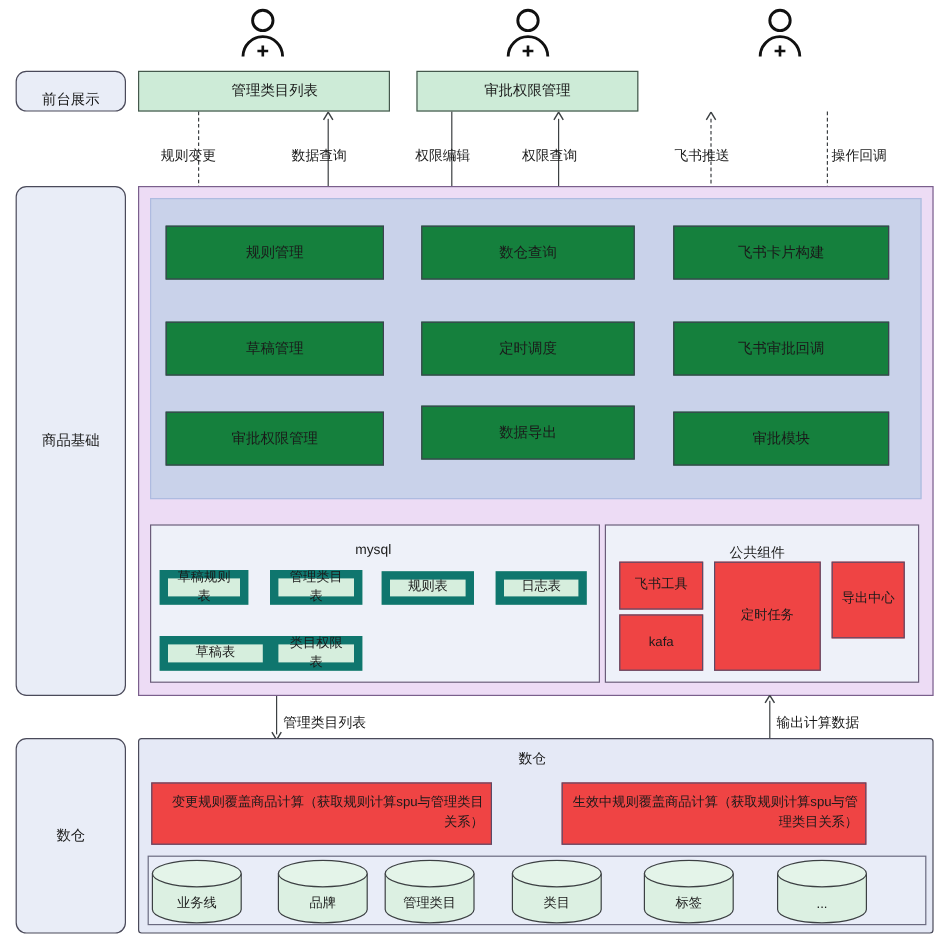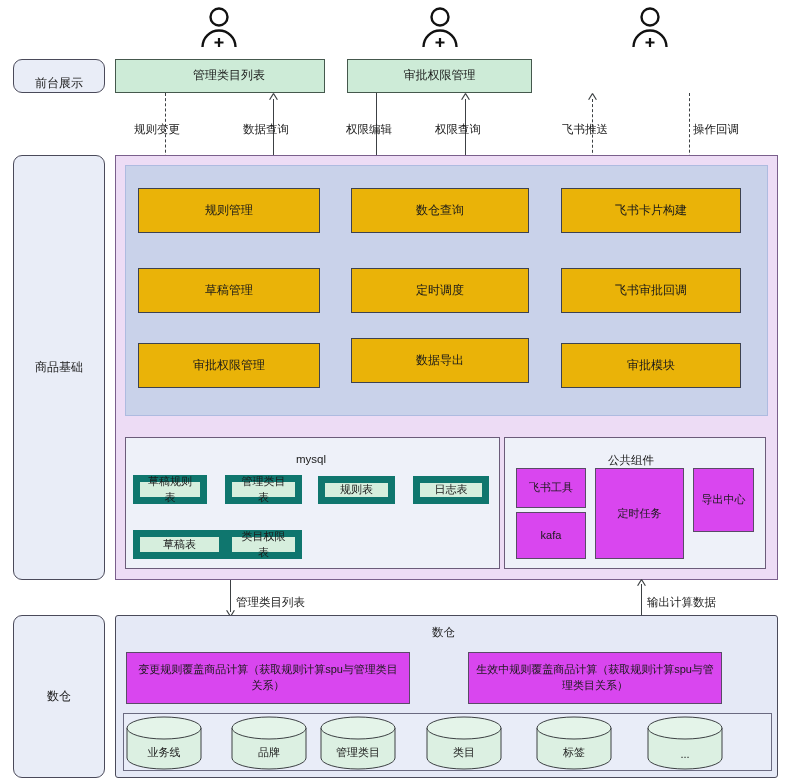--- a/index.html
+++ b/index.html
@@ -36,26 +36,27 @@
   }
   .green{
     background:#cdebd7;
     border:1px solid #45584d;
   }
   .greenlite{
     background:#d6eedd;
     border:7px solid #0f766e;
   }
   .bluebox{
-    background:#eab308;
+    background:#15803d;
     border:1px solid #3d4250;
   }
   .purplebox{
-    background:#d946ef;
+    background:#ef4444;
     border:1px solid #5a4a68;
+    text-align:right;
   }
   .outer-purple{
     background:#eddcf5;
     border:1px solid #7a5f8c;
   }
   .inner-blue{
     background:#c9d2ea;
     border:1px solid #aebbe0;
   }
   .subcontainer{

